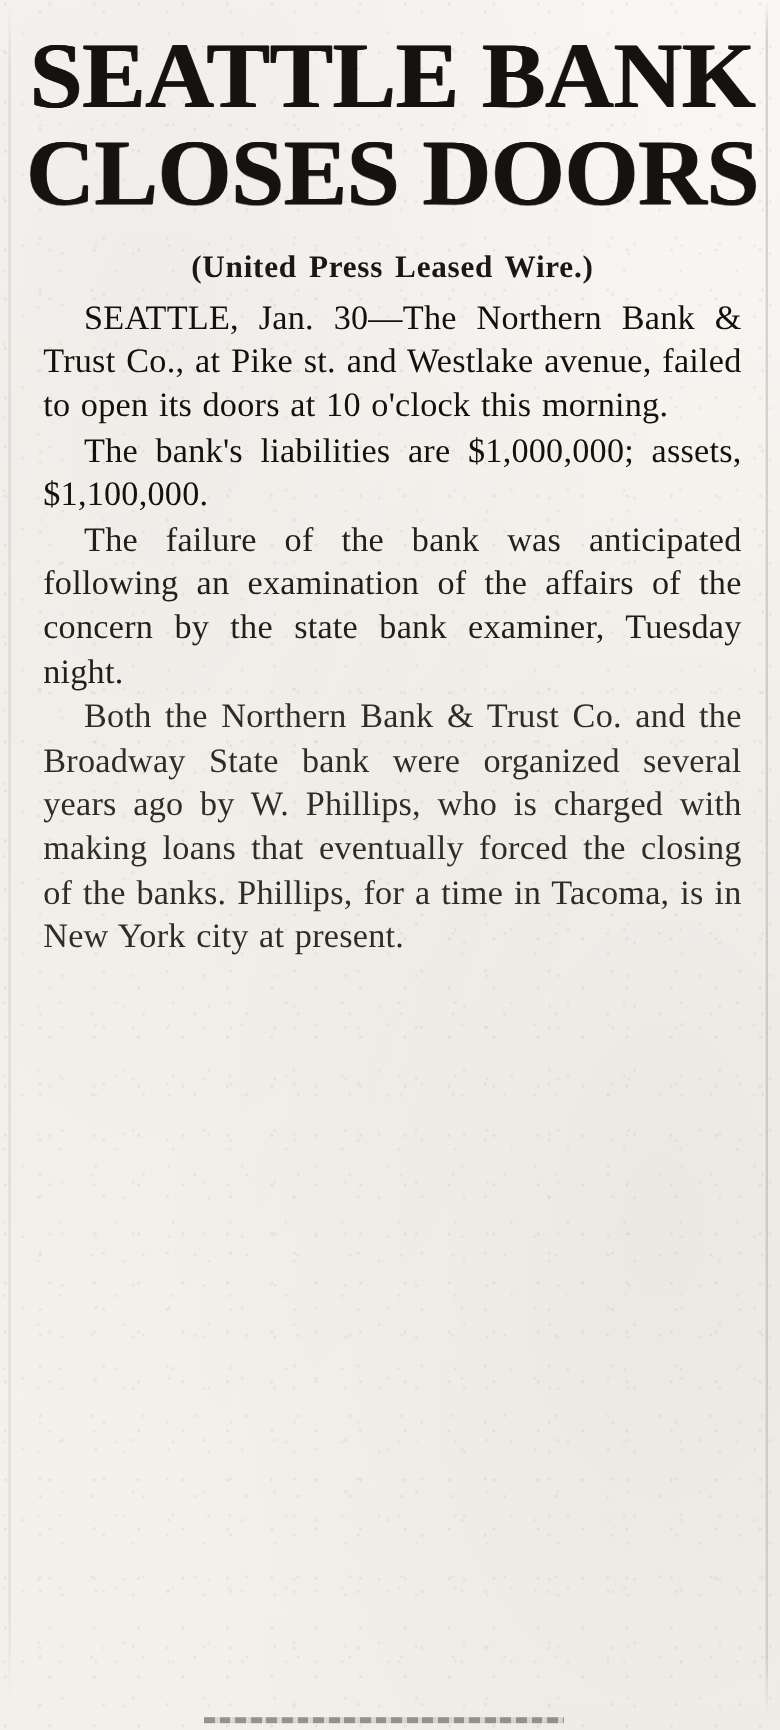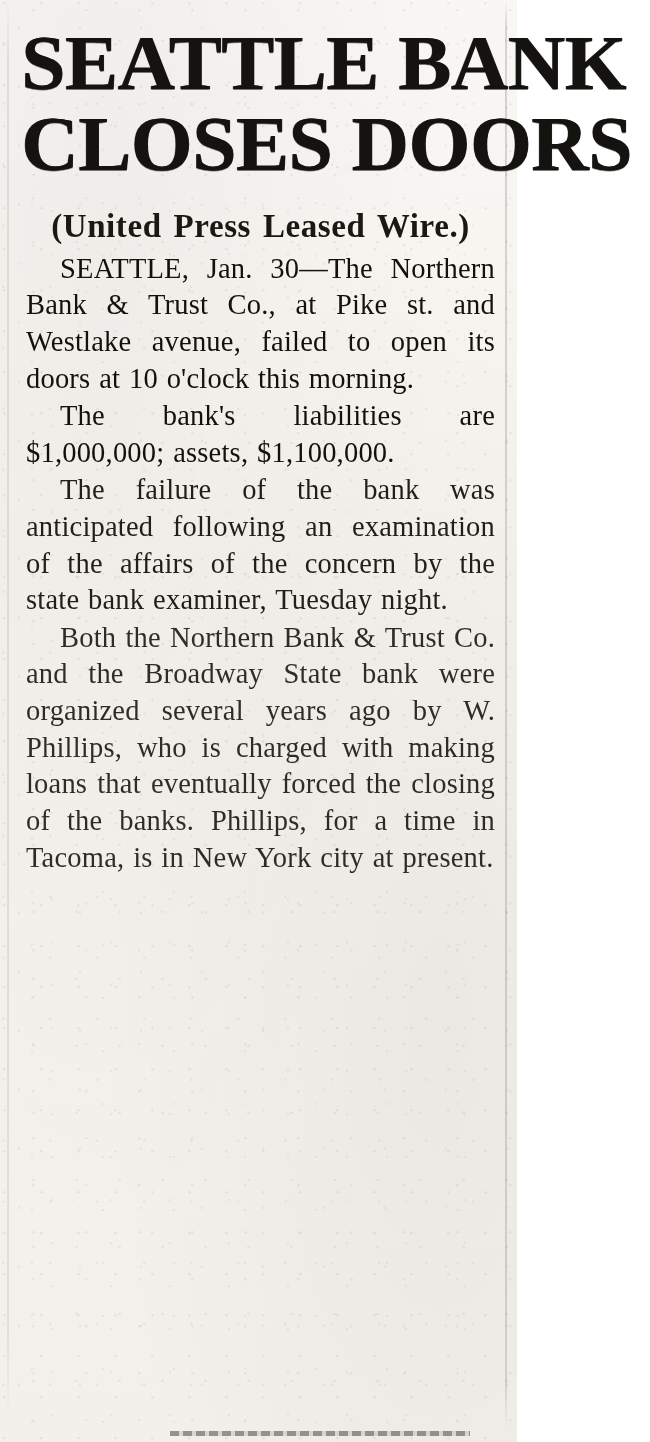--- a/index.html
+++ b/index.html
@@ -10,21 +10,21 @@
   body {
     width: 650px;
     height: 1442px;
     overflow: hidden;
     font-family: "Liberation Serif", serif;
   }
 
   
   .clipping {
     position: relative;
-    width: 517px;
+    width: 650px;
     height: 1442px;
     background:
       radial-gradient(ellipse at 20% 15%, rgba(0,0,0,0.035), rgba(0,0,0,0) 60%),
       radial-gradient(ellipse at 85% 70%, rgba(0,0,0,0.04), rgba(0,0,0,0) 55%),
       linear-gradient(180deg, #f6f5f1 0%, #f2f1ec 40%, #efeee8 100%);
     box-sizing: border-box;
     padding: 26px 22px 10px 26px;
     filter: contrast(1.02);
   }
 
@@ -93,37 +93,37 @@
     white-space: nowrap;
   }
   .headline .line + .line {
     margin-top: 6px;
   }
 
   .credit {
     text-align: center;
     font-family: "Liberation Serif", serif;
     font-weight: bold;
-    font-size: 33px;
+    font-size: 26px;
     color: #1d1a16;
     letter-spacing: 0.6px;
     margin: 26px 0 6px 0;
     word-spacing: 3px;
   }
 
   .body-text {
     font-family: "Liberation Serif", serif;
     font-size: 28.5px;
     line-height: 1.285;
     color: #17150f;
     text-align: justify;
     text-justify: inter-word;
     letter-spacing: 0.2px;
     word-spacing: 1.5px;
-    margin: 0;
+    margin: 10px;
   }
   .para {
     margin: 0 0 1px 0;
     text-indent: 34px;
   }
   .para:last-child { margin-bottom: 0; }
 
   
   .ink-a { color: #15130e; }
   .ink-b { color: #1c1913; opacity: .96; }

